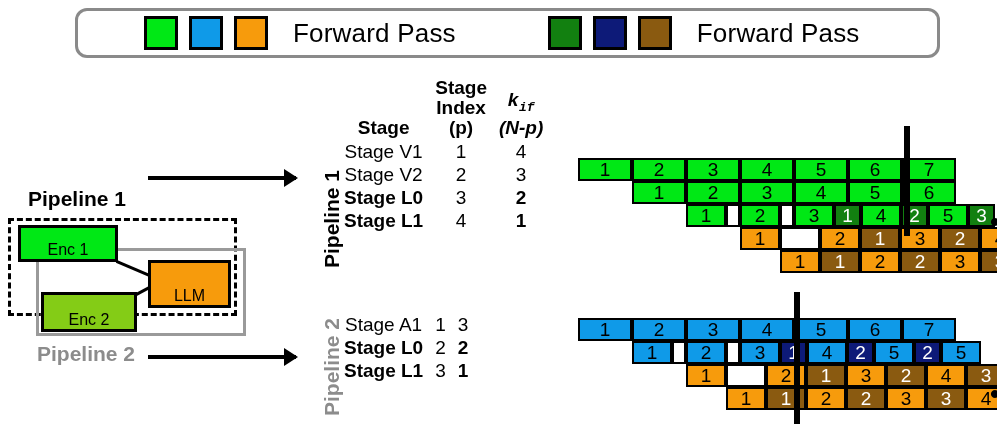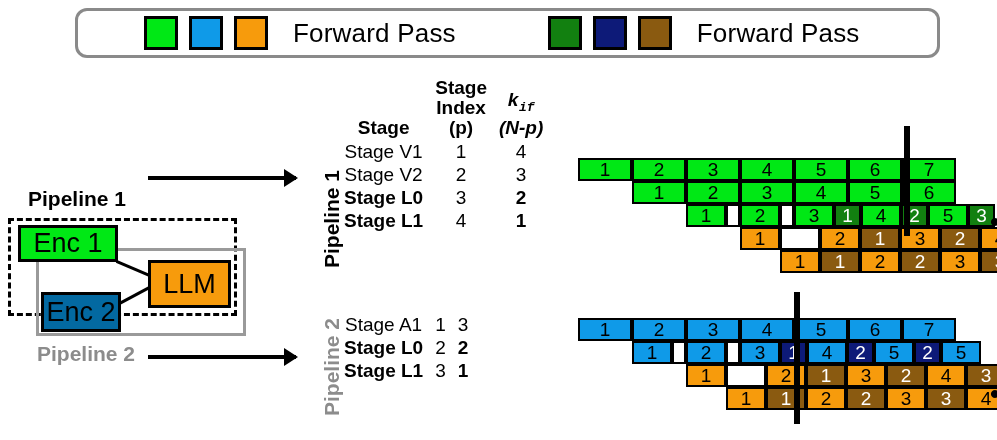--- a/index.html
+++ b/index.html
@@ -14,24 +14,24 @@
   .legend-group{display:flex;align-items:center;}
   .swatch{width:34px;height:34px;border:3px solid #000;box-sizing:border-box;margin-right:11px;}
   .legend-label{font-size:26px;font-weight:400;letter-spacing:.2px;margin-left:14px;
                 white-space:nowrap;}
   #legend-fwd{margin-left:30px;padding-left:36px;}
   #legend-bwd{margin-left:92px;}
 
   
   #model{position:absolute;left:0;top:150px;width:300px;height:235px;}
   #model .box{position:absolute;border:3px solid #000;box-sizing:border-box;
-              display:flex;align-items:center;justify-content:center;
-              font-size:27px;color:#000;}
+              display:flex;align-items:flex-end;justify-content:center;
+              font-size:16px;color:#000;}
   #enc1{left:18px;top:75px;width:100px;height:37px;background:#00e815;}
-  #enc2{left:41px;top:142px;width:80px;height:40px;background:#0369a1;}
+  #enc2{left:41px;top:142px;width:96px;height:40px;background:#84cc16;}
   #llm {left:148px;top:110px;width:83px;height:48px;background:#f79b0c;}
   #dashed-p1{position:absolute;left:8px;top:68px;width:229px;height:98px;
              border:3px dashed #000;box-sizing:border-box;}
   #solid-p2{position:absolute;left:36px;top:98px;width:210px;height:88px;
             border:3px solid #9a9a9a;box-sizing:border-box;}
   #p1-title{position:absolute;left:28px;top:37px;font-size:21px;font-weight:bold;color:#000;}
   #p2-title{position:absolute;left:37px;top:192px;font-size:21px;font-weight:bold;color:#8c8c8c;}
   .conn{position:absolute;background:#000;height:3px;transform-origin:0 0;}
 
   

